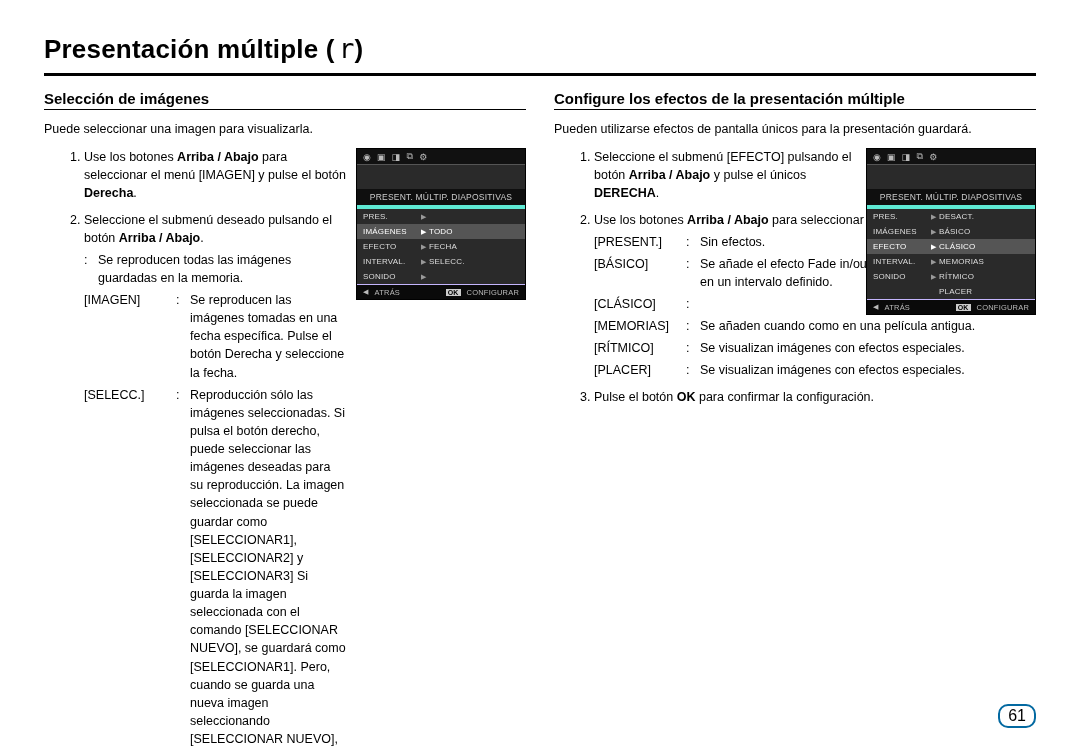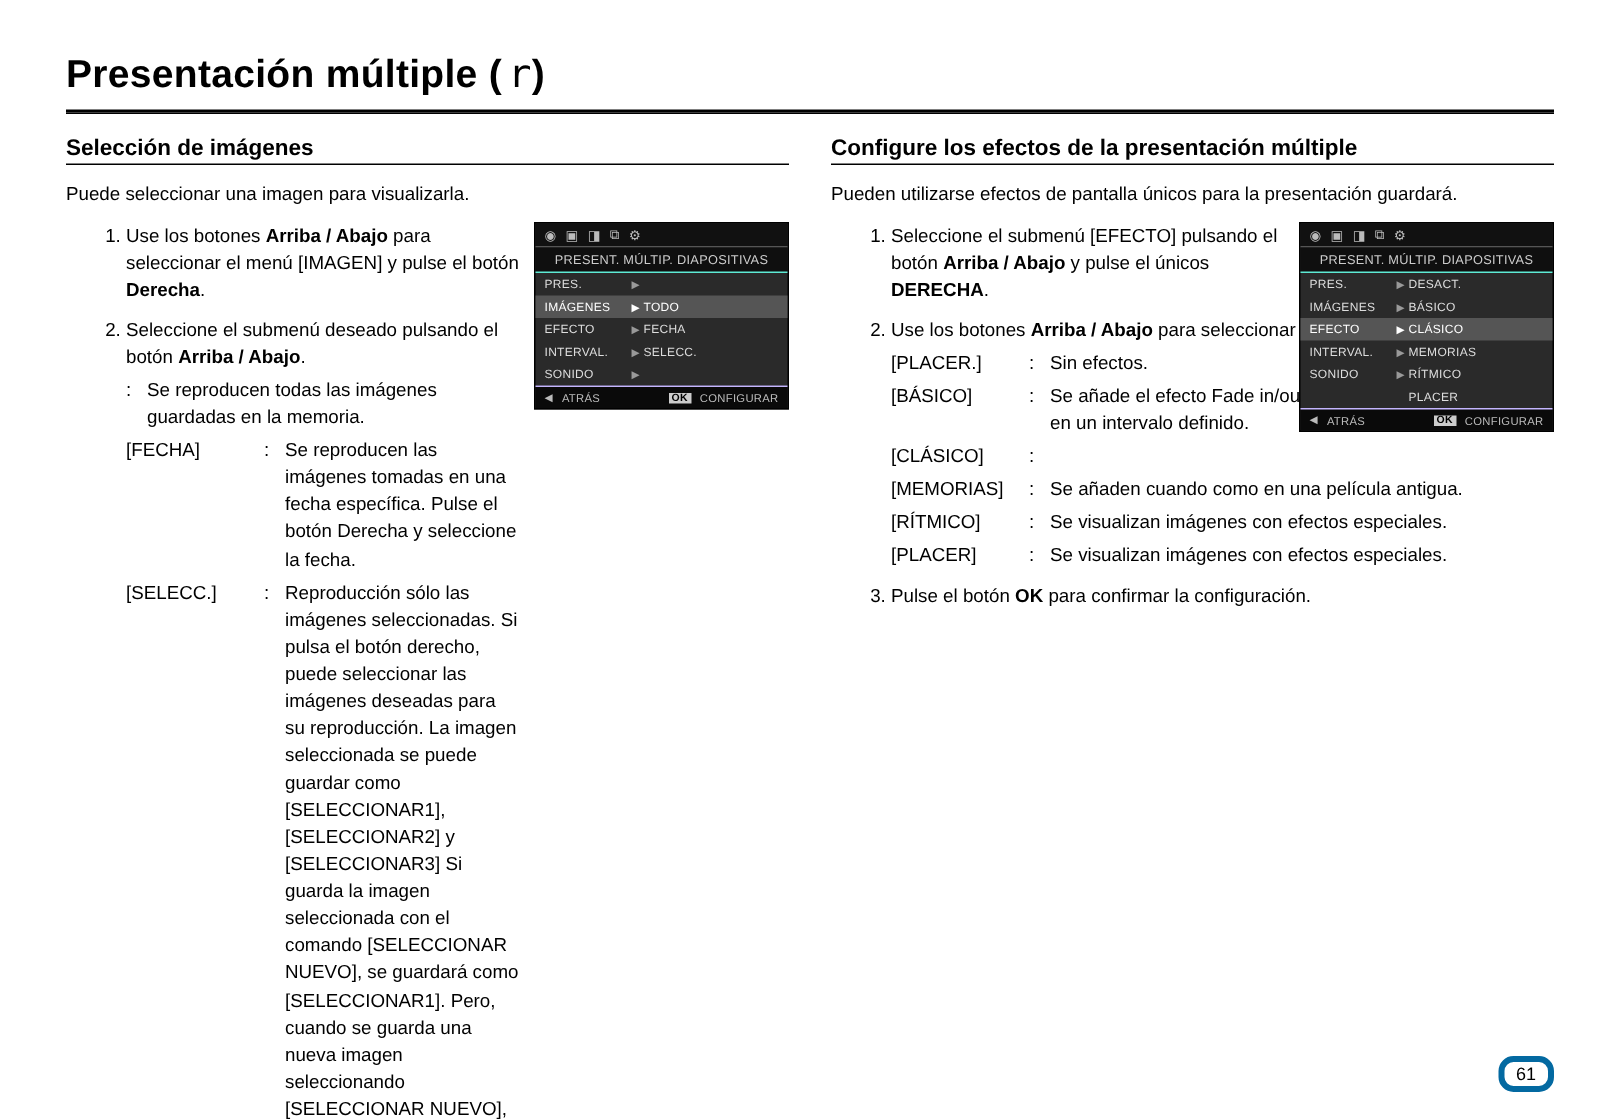--- a/index.html
+++ b/index.html
@@ -99,22 +99,23 @@
   }
   .cs-icon {
     color: #bbb;
     font-size: 9px;
   }
   .cs-title {
     background: #0f0f0f;
     font-size: 8.5px;
     text-align: center;
     padding: 3px 0;
-    border-bottom: 1px solid #5eead4;
+    border-bottom: 4px solid #5eead4;
     color: #ccc;
+    margin-top: 24px;
   }
   .cs-row {
     display: flex;
     align-items: center;
     height: 15px;
     padding: 0 6px 0 6px;
   }
   .cs-row.sel { background: #555; color: #fff; }
   .cs-row .l { width: 58px; }
   .cs-row .arr { width: 8px; color: #999; font-size: 7px; }
@@ -137,22 +138,22 @@
     color: #000;
     padding: 0 2px;
     font-weight: bold;
     font-size: 7px;
     margin-left: auto;
   }
   .page-num {
     position: absolute;
     bottom: 18px;
     right: 44px;
-    font-size: 12px;
-    border: 4px solid #0369a1;
+    font-size: 16px;
+    border: 2px solid #0369a1;
     border-radius: 10px;
     padding: 1px 8px;
   }
 </style>
 </head>
 <body>
 
 <div class="page-title">
   <span>Presentación múltiple (</span><span class="title-icon">r</span><span>)</span>
 </div>
@@ -216,21 +217,21 @@
           <span>Use los botones </span><b>Arriba / Abajo</b><span> para seleccionar el menú [IMAGEN] y pulse el botón </span><b>Derecha</b><span>.</span>
         </li>
         <li class="narrow">
           <span>Seleccione el submenú deseado pulsando el botón </span><b>Arriba / Abajo</b><span>.</span>
           <div class="deflist">
             <div class="defrow">
                 <span class="sep">:</span>
                 <span class="desc">Se reproducen todas las imágenes guardadas en la memoria.</span>
             </div>
             <div class="defrow">
-              <span class="term">[FECHA]</span>
+              <span class="term">[IMAGEN]</span>
                 <span class="sep">:</span>
                 <span class="desc">Se reproducen las imágenes tomadas en una fecha específica. Pulse el botón Derecha y seleccione la fecha.</span>
             </div>
             <div class="defrow">
               <span class="term">[SELECC.]</span>
                 <span class="sep">:</span>
                 <span class="desc">Reproducción sólo las imágenes seleccionadas. Si pulsa el botón derecho, puede seleccionar las imágenes deseadas para su reproducción. La imagen seleccionada se puede guardar como [SELECCIONAR1], [SELECCIONAR2] y [SELECCIONAR3] Si guarda la imagen seleccionada con el comando [SELECCIONAR NUEVO], se guardará como [SELECCIONAR1]. Pero, cuando se guarda una nueva imagen seleccionando [SELECCIONAR NUEVO], la imagen que se ha guardado anteriormente como [SELECCIONAR1] se guardará como [SELECCIONAR2] automáticamente. Puede cambiar y cancelar las imágenes como [SELECCIONAR1], [SELECCIONAR2] y [SELECCIONAR3].</span>
             </div>
           </div>
         </li>
@@ -295,21 +296,21 @@
       </div>
 
       <ol class="steplist">
         <li class="narrow">
           <span>Seleccione el submenú [EFECTO] pulsando el botón </span><b>Arriba / Abajo</b><span> y pulse el únicos </span><b>DERECHA</b><span>.</span>
         </li>
         <li>
           <span>Use los botones </span><b>Arriba / Abajo</b><span> para seleccionar el tipo de efecto.</span>
           <div class="deflist">
             <div class="defrow">
-              <span class="term">[PLACER.]</span>
+              <span class="term">[PRESENT.]</span>
                 <span class="sep">:</span>
                 <span class="desc">Sin efectos.</span>
             </div>
             <div class="defrow">
               <span class="term">[BÁSICO]</span>
                 <span class="sep">:</span>
                 <span class="desc">Se añade el efecto Fade in/out y las imágenes se muestran en un intervalo definido.</span>
             </div>
             <div class="defrow">
               <span class="term">[CLÁSICO]</span>

